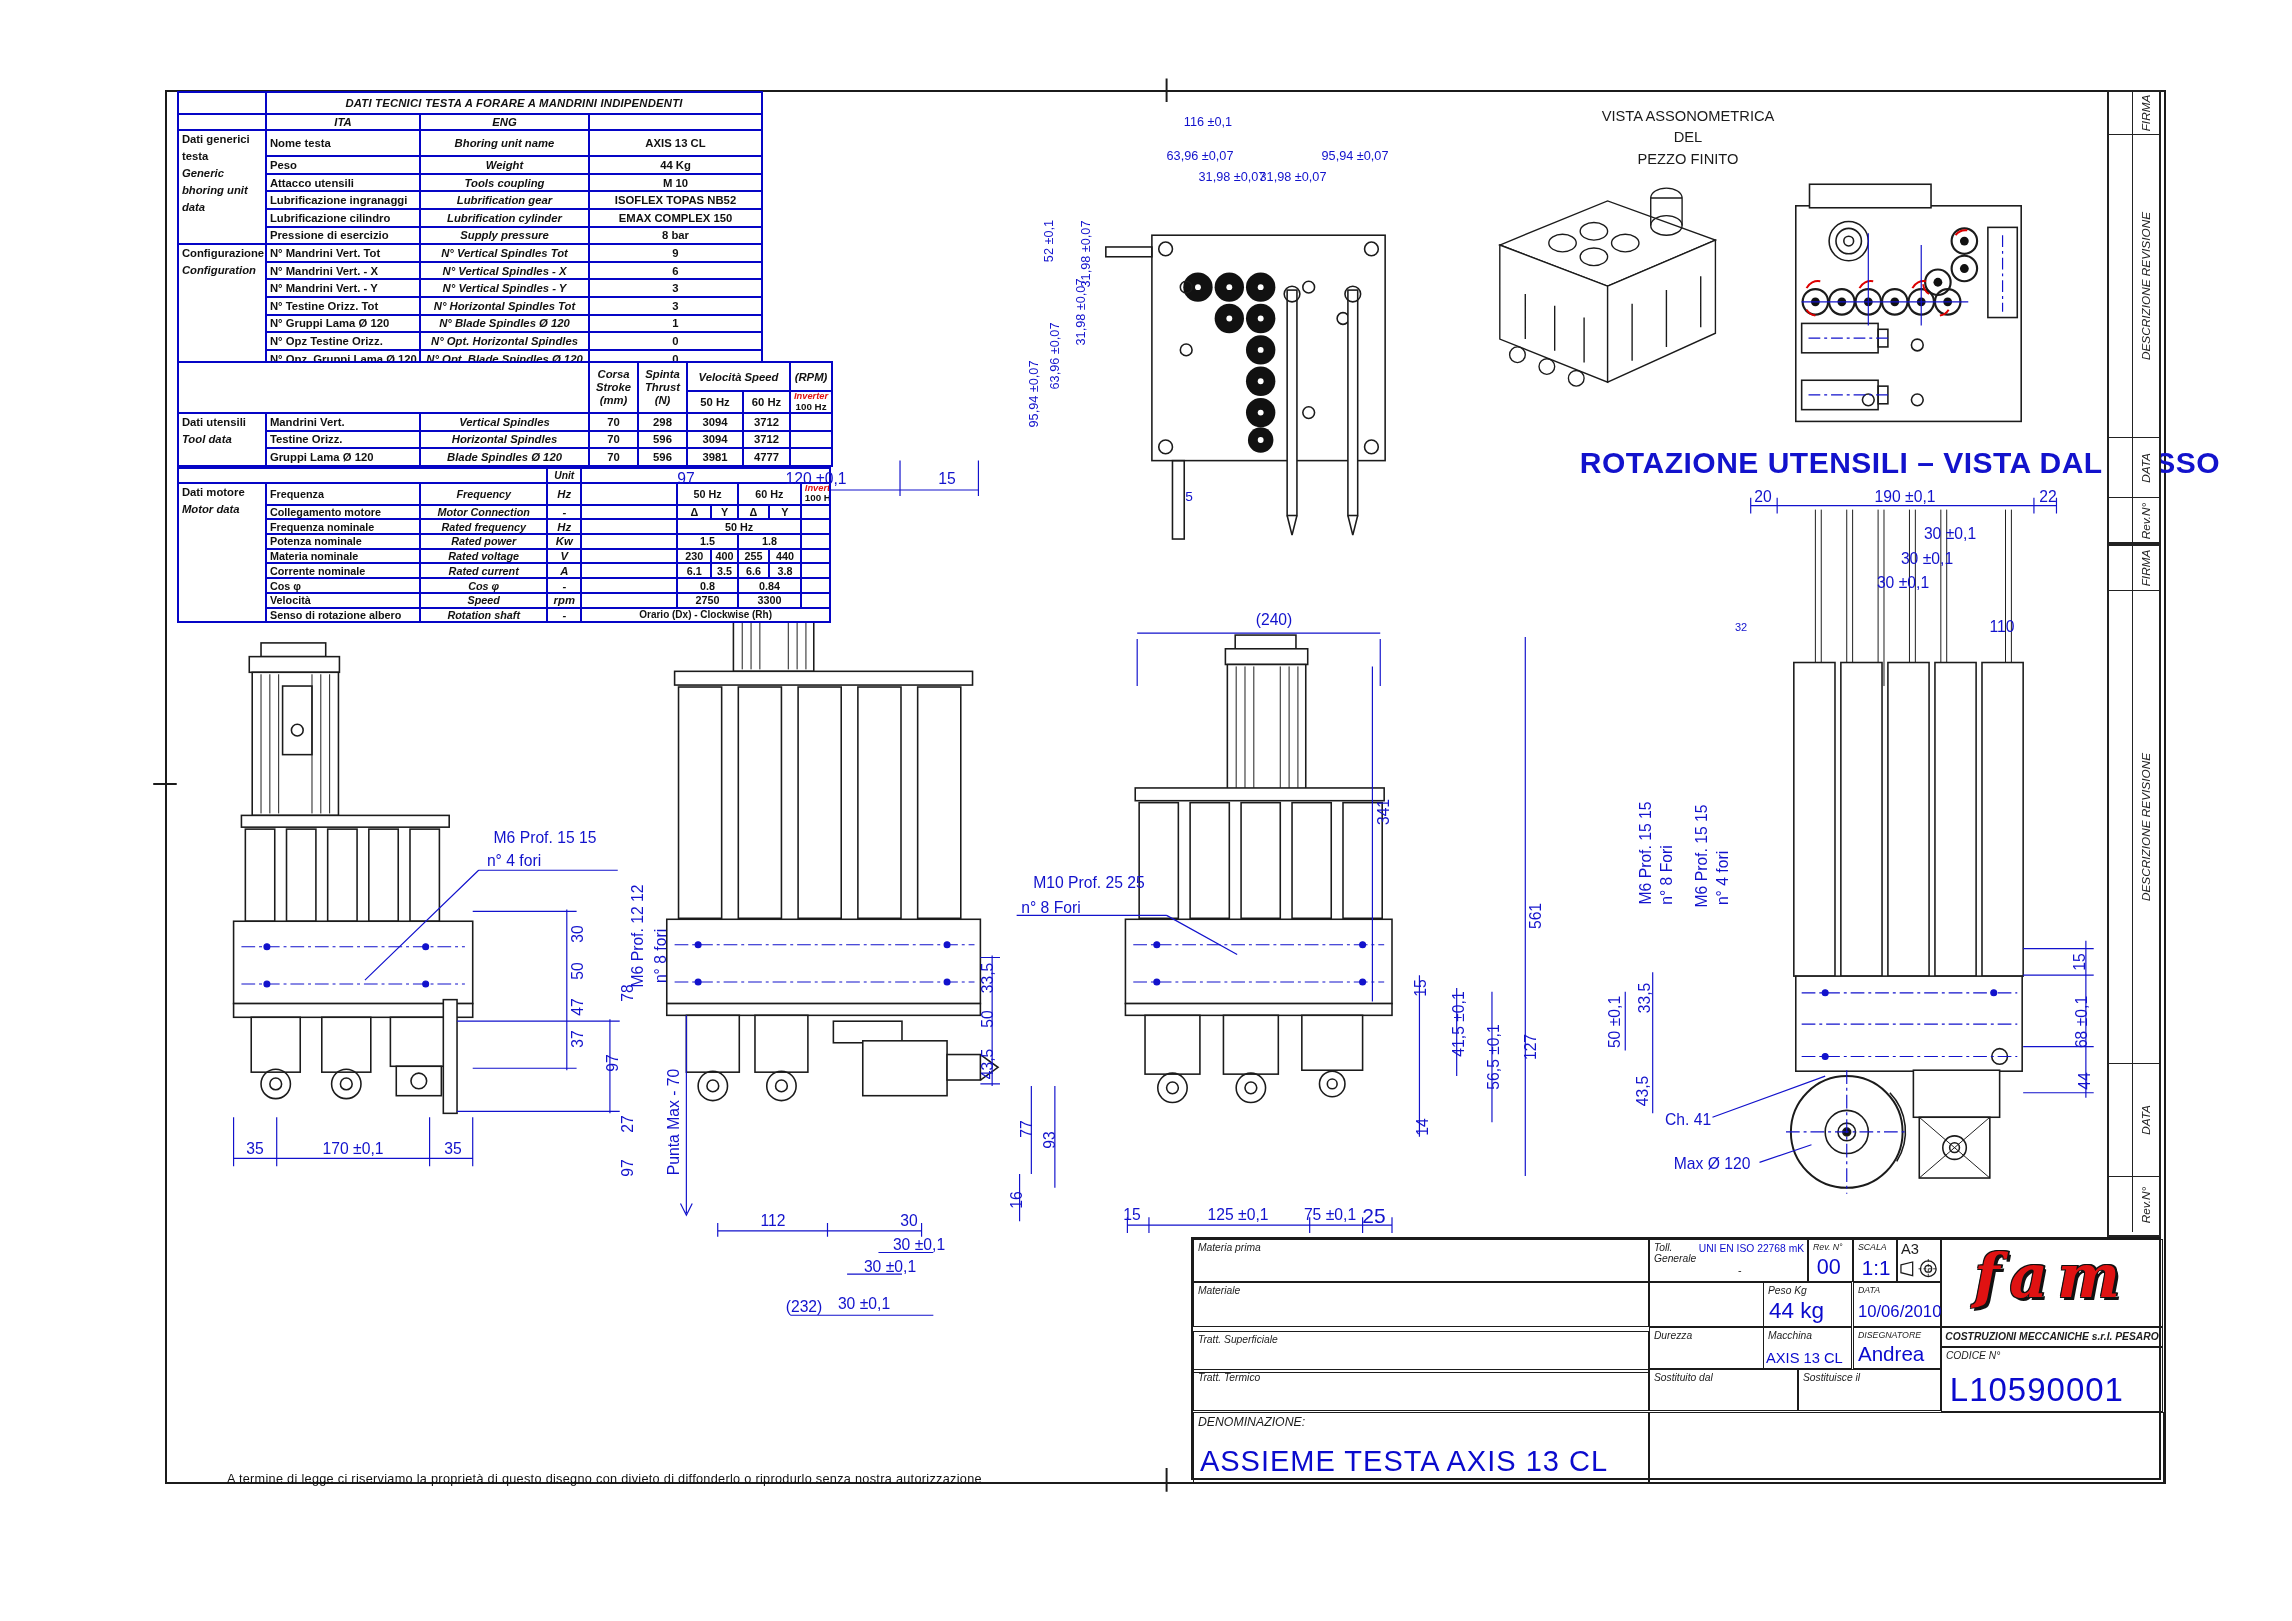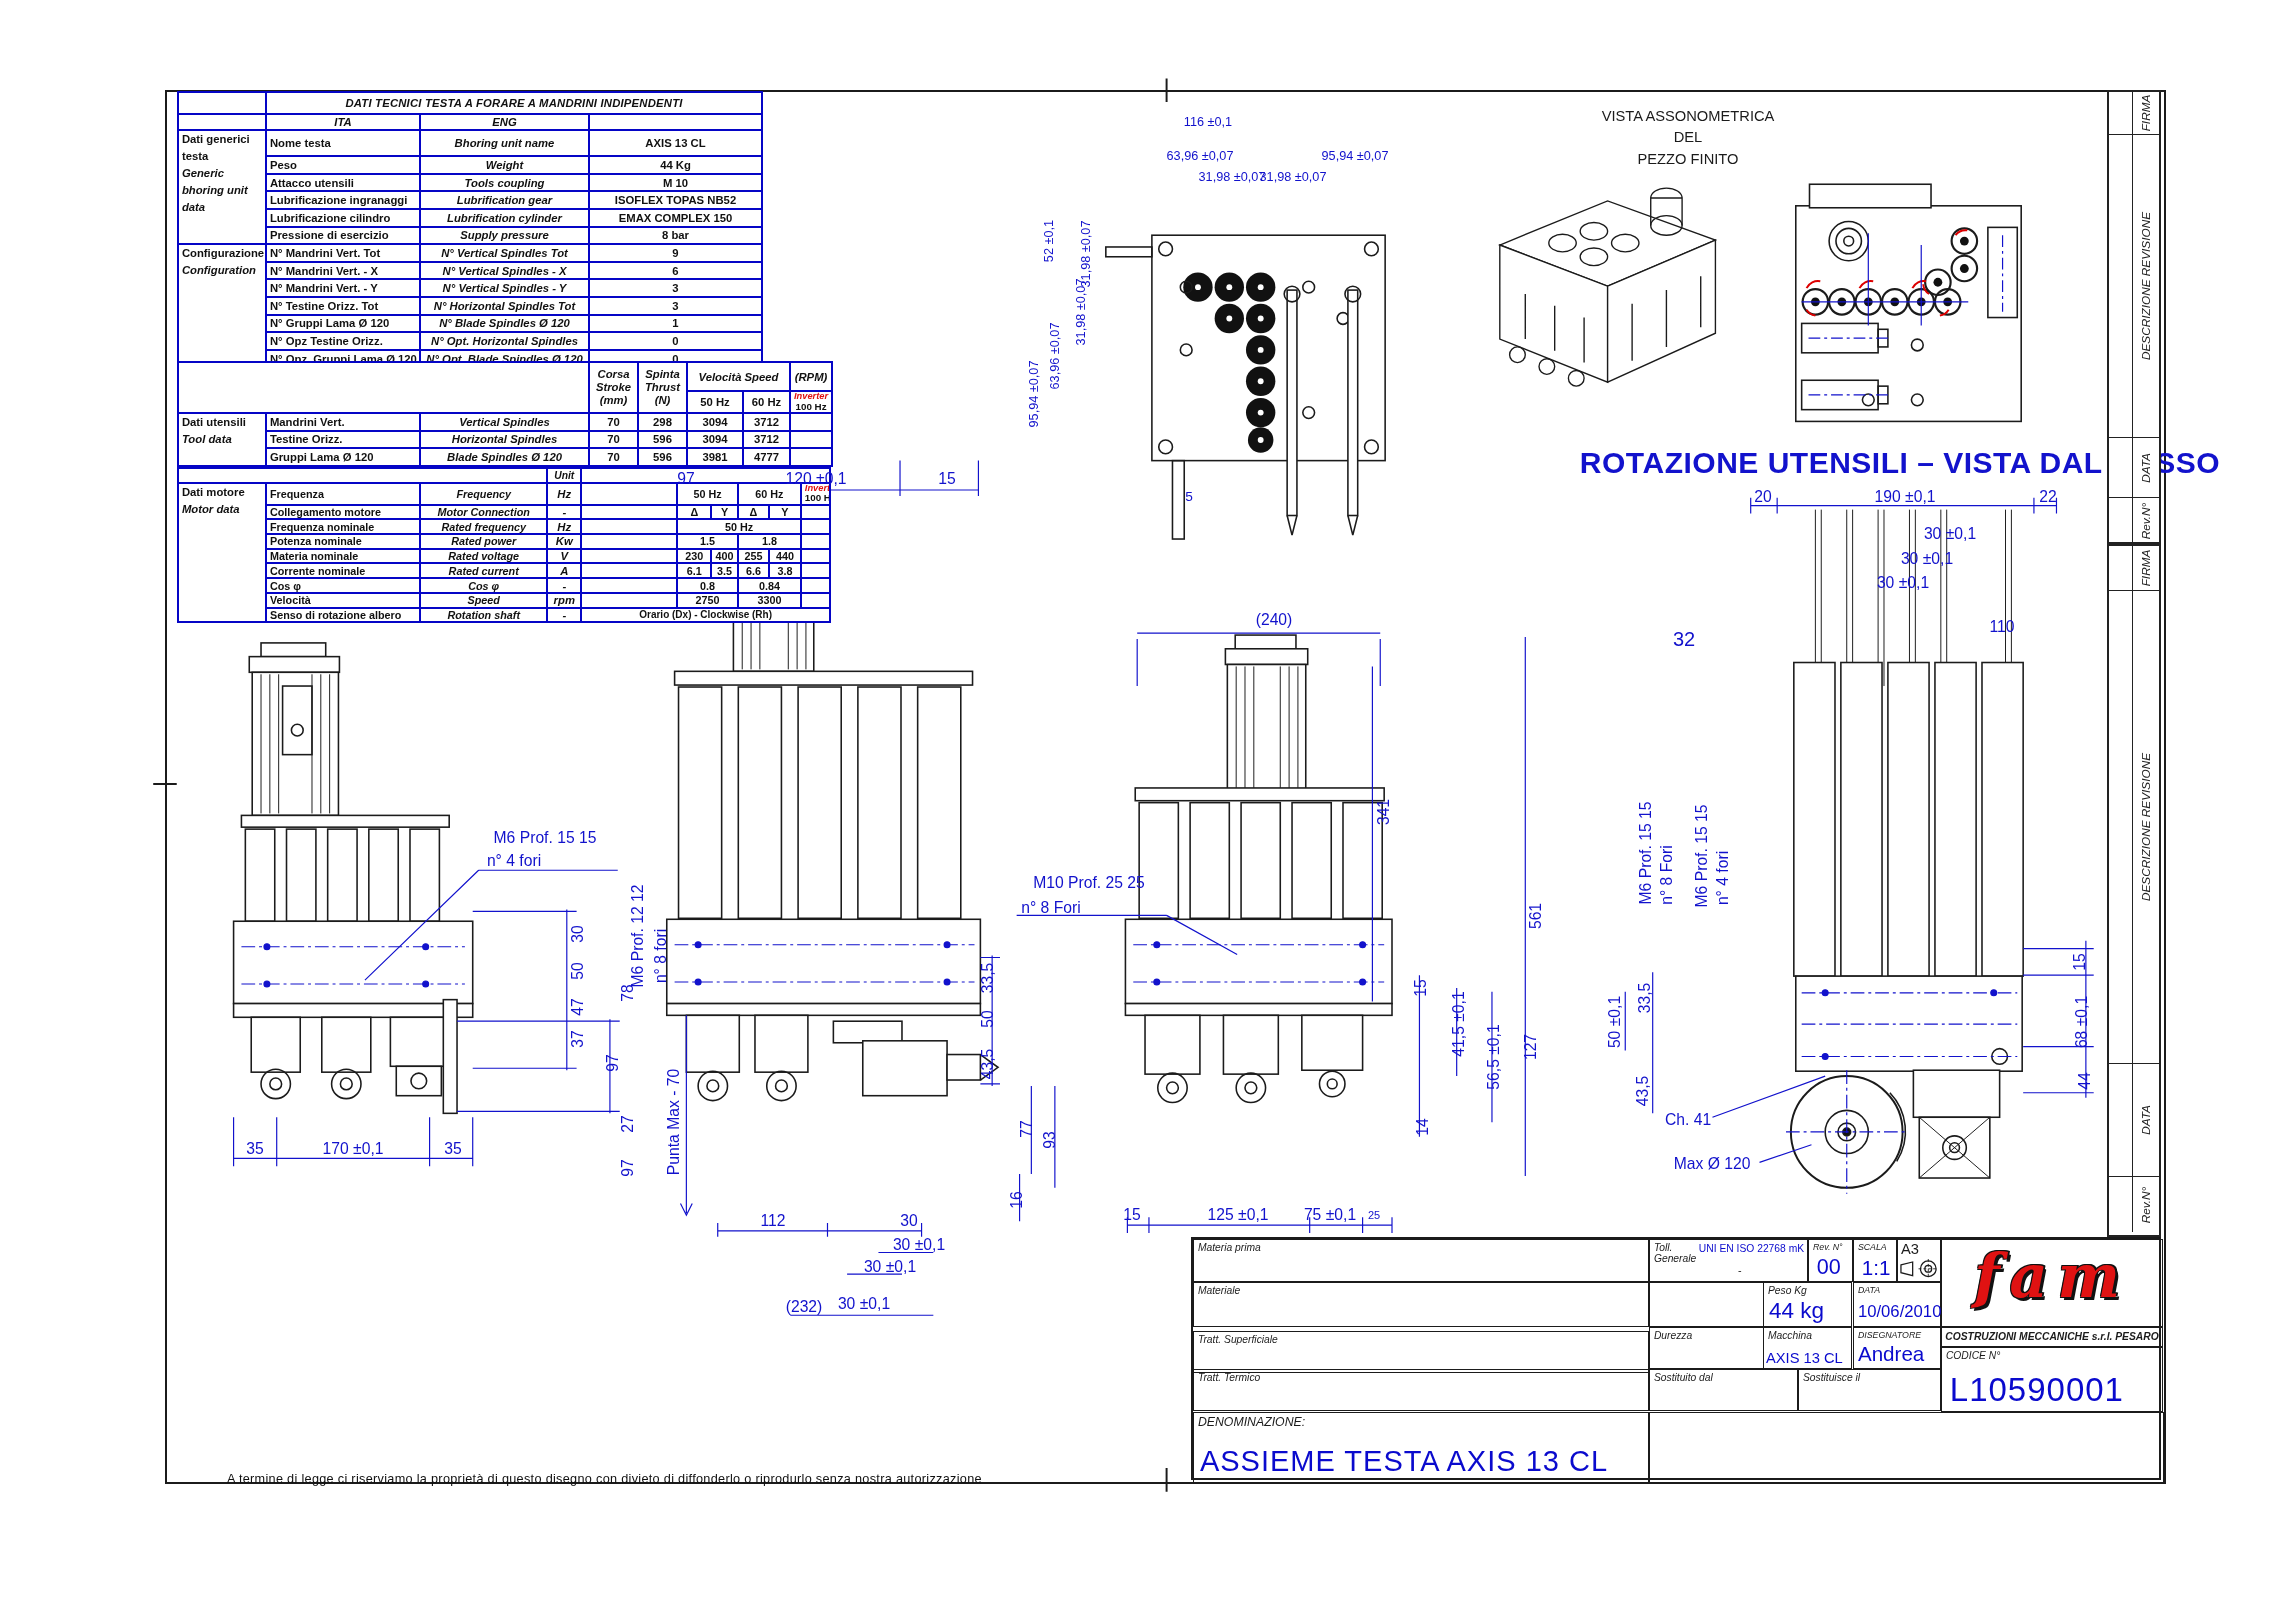--- a/index.html
+++ b/index.html
@@ -650,28 +650,28 @@
       <span class="dim" style="left: 1384px; top: 812px; font-size: 15.7px; transform: translate(-50%, -50%) rotate(-90deg);">341</span>
       <span class="dim" style="left: 1536px; top: 916px; font-size: 15.7px; transform: translate(-50%, -50%) rotate(-90deg);">561</span>
       <span class="dim" style="left: 1421px; top: 988px; font-size: 15.7px; transform: translate(-50%, -50%) rotate(-90deg);">15</span>
       <span class="dim" style="left: 1459px; top: 1024px; font-size: 15.7px; transform: translate(-50%, -50%) rotate(-90deg);">41,5 ±0,1</span>
       <span class="dim" style="left: 1531px; top: 1047px; font-size: 15.7px; transform: translate(-50%, -50%) rotate(-90deg);">127</span>
       <span class="dim" style="left: 1494px; top: 1057px; font-size: 15.7px; transform: translate(-50%, -50%) rotate(-90deg);">56,5 ±0,1</span>
       <span class="dim" style="left: 1423px; top: 1127px; font-size: 15.7px; transform: translate(-50%, -50%) rotate(-90deg);">14</span>
       <span class="dim" style="left: 1132px; top: 1215px; font-size: 15.7px;">15</span>
       <span class="dim" style="left: 1238px; top: 1215px; font-size: 15.7px;">125 ±0,1</span>
       <span class="dim" style="left: 1330px; top: 1215px; font-size: 15.7px;">75 ±0,1</span>
-      <span class="dim" style="left: 1374px; top: 1215px; font-size: 11px;">25</span>
+      <span class="dim" style="left: 1374px; top: 1215px; font-size: 21px;">25</span>
       <span class="dim" style="left: 1763px; top: 497px; font-size: 15.7px;">20</span>
       <span class="dim" style="left: 1905px; top: 497px; font-size: 15.7px;">190 ±0,1</span>
       <span class="dim" style="left: 2048px; top: 497px; font-size: 15.7px;">22</span>
       <span class="dim" style="left: 1950px; top: 534px; font-size: 15.7px;">30 ±0,1</span>
       <span class="dim" style="left: 1927px; top: 559px; font-size: 15.7px;">30 ±0,1</span>
       <span class="dim" style="left: 1903px; top: 583px; font-size: 15.7px;">30 ±0,1</span>
-      <span class="dim" style="left: 1684px; top: 627px; font-size: 20px; margin-top: 12px;">32</span>
+      <span class="dim" style="left: 1741px; top: 627px; font-size: 11px;">32</span>
       <span class="dim" style="left: 2002px; top: 627px; font-size: 15.7px;">110</span>
       <span class="dim" style="left: 1646px; top: 853px; font-size: 15.7px; transform: translate(-50%, -50%) rotate(-90deg);">M6   Prof. 15 15</span>
       <span class="dim" style="left: 1667px; top: 875px; font-size: 15.7px; transform: translate(-50%, -50%) rotate(-90deg);">n° 8 Fori</span>
       <span class="dim" style="left: 1702px; top: 856px; font-size: 15.7px; transform: translate(-50%, -50%) rotate(-90deg);">M6   Prof. 15 15</span>
       <span class="dim" style="left: 1723px; top: 878px; font-size: 15.7px; transform: translate(-50%, -50%) rotate(-90deg);">n° 4 fori</span>
       <span class="dim" style="left: 1645px; top: 998px; font-size: 15.7px; transform: translate(-50%, -50%) rotate(-90deg);">33,5</span>
       <span class="dim" style="left: 1615px; top: 1022px; font-size: 15.7px; transform: translate(-50%, -50%) rotate(-90deg);">50 ±0,1</span>
       <span class="dim" style="left: 1643px; top: 1091px; font-size: 15.7px; transform: translate(-50%, -50%) rotate(-90deg);">43,5</span>
       <span class="dim" style="left: 2080px; top: 962px; font-size: 15.7px; transform: translate(-50%, -50%) rotate(-90deg);">15</span>
       <span class="dim" style="left: 2082px; top: 1022px; font-size: 15.7px; transform: translate(-50%, -50%) rotate(-90deg);">68 ±0,1</span>

